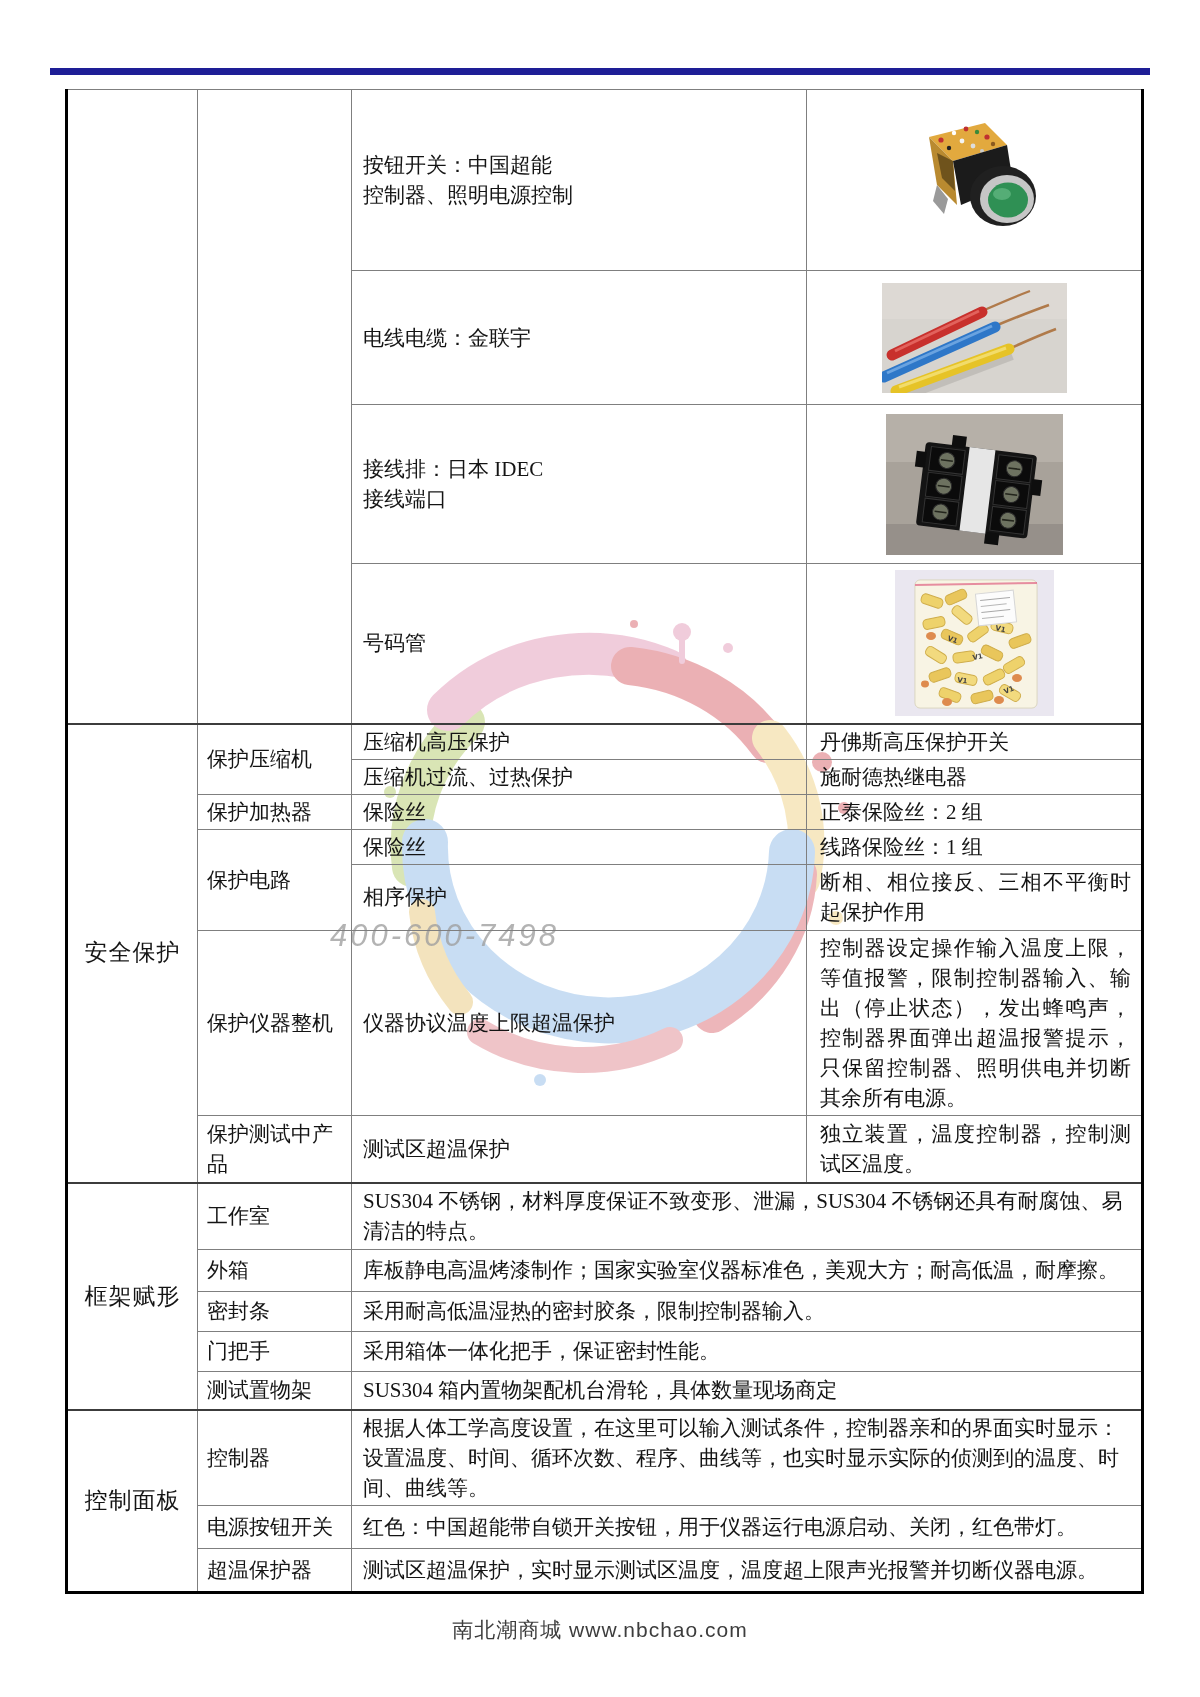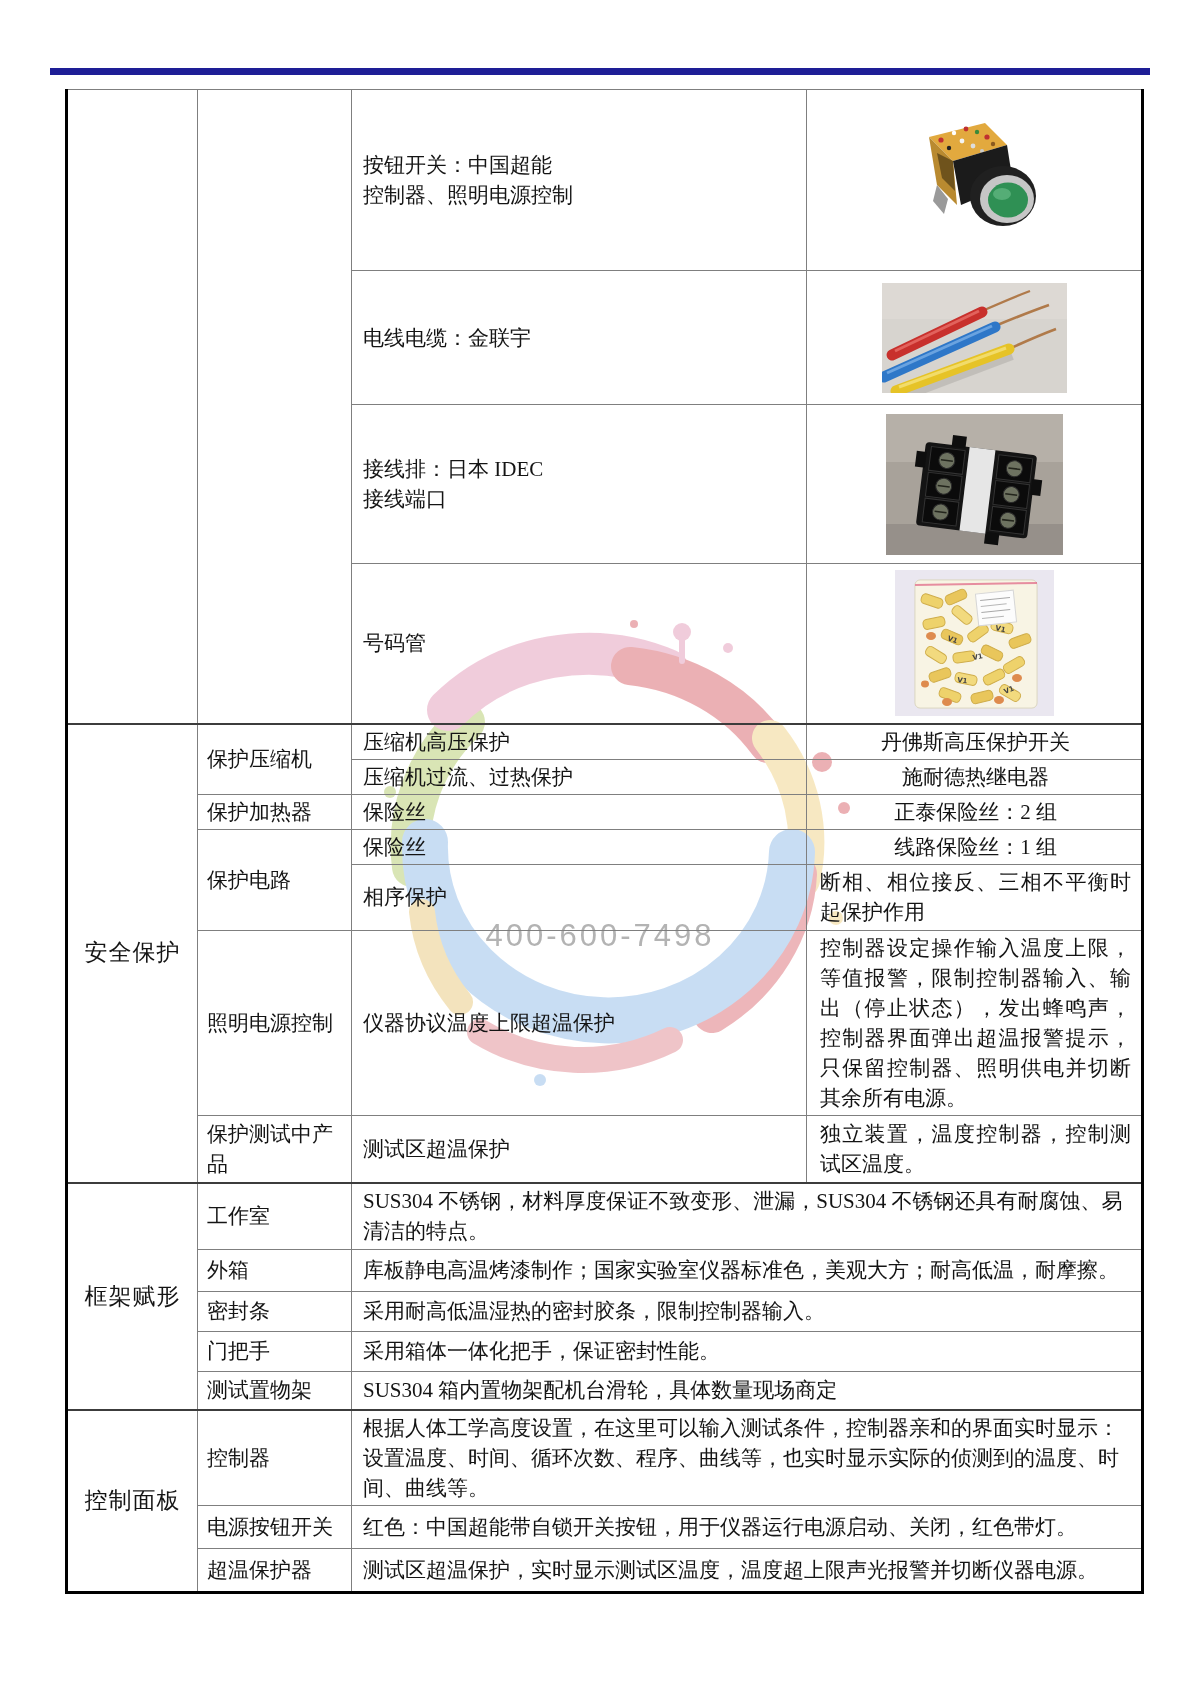--- a/index.html
+++ b/index.html
@@ -20,42 +20,42 @@
     font-size:60px; font-weight:bold; letter-spacing:16px;
     color:rgba(214,64,72,.62); text-shadow:2px 2px 0 rgba(255,255,255,.55);
   }
   .wm-domain {
     position:absolute; top:268px; width:100%; text-align:center;
     font-family:"Liberation Sans","DejaVu Sans",sans-serif;
     font-size:33px; font-weight:bold; letter-spacing:4px; color:rgba(116,116,116,.75);
   }
   .wm-domain .tld { color:rgba(150,150,150,.75); font-weight:normal; }
   .wm-phone {
-    position:absolute; top:306px; width:100%; text-align:center;
+    position:absolute; top:306px; width:100%; 
     font-family:"Liberation Sans","DejaVu Sans",sans-serif;
-    font-size:31px; letter-spacing:3px; color:rgba(158,158,158,.78);
+    font-size:31px; letter-spacing:3px; color:rgba(158,158,158,.78);font-style:italic;
   }
   
   table.spec {
     position:absolute; left:65px; top:89px; width:1076px;
     border-collapse:collapse; table-layout:fixed;
     border-left:3px solid #000; border-right:3px solid #000;
     border-bottom:3px solid #000; border-top:1px solid #7f7f7f;
     background:transparent;
   }
   td {
     border:1px solid #7f7f7f; padding:2px 10px;
     font-size:21px; line-height:30px; vertical-align:middle;
     background:transparent; word-break:break-all;
   }
   tr.sec-top td { border-top:2px solid #3c3c3c; }
   .c1 { font-weight:normal; text-align:center; font-size:23px; letter-spacing:1px; padding:2px 4px; }
   .c2 { padding:2px 4px 2px 9px; }
   .c3 { padding-left:11px; }
-  .c4 { padding-left:13px;text-align:center; }
+  .c4 { padding-left:13px; }
   .pre { white-space:pre-line; }
   .just { text-align:justify; }
   .photo-cell { text-align:center; padding:2px; }
   .photo-cell svg { display:inline-block; vertical-align:middle; }
   
   .footer {
     position:absolute; left:0; top:1616px; width:100%; text-align:center;
     font-family:"Liberation Sans","DejaVu Sans",sans-serif;
     font-size:21px; color:#3d3d3d; letter-spacing:1px;
   }
@@ -266,21 +266,21 @@
       <tr style="height:31px">
         <td rowspan="2" class="c2">保护电路</td>
         <td class="c3">保险丝</td>
         <td class="c4">线路保险丝：1 组</td>
       </tr>
       <tr style="height:66px">
         <td class="c3">相序保护</td>
         <td class="c4 just">断相、相位接反、三相不平衡时起保护作用</td>
       </tr>
       <tr style="height:158px">
-        <td class="c2">照明电源控制</td>
+        <td class="c2">保护仪器整机</td>
         <td class="c3">仪器协议温度上限超温保护</td>
         <td class="c4 just">控制器设定操作输入温度上限，等值报警，限制控制器输入、输出（停止状态），发出蜂鸣声，控制器界面弹出超温报警提示，只保留控制器、照明供电并切断其余所有电源。</td>
       </tr>
       <tr style="height:68px">
         <td class="c2">保护测试中产品</td>
         <td class="c3">测试区超温保护</td>
         <td class="c4 just">独立装置，温度控制器，控制测试区温度。</td>
       </tr>
 
       <tr class="sec-top" style="height:66px">
@@ -315,14 +315,15 @@
         <td colspan="2" class="c3">红色：中国超能带自锁开关按钮，用于仪器运行电源启动、关闭，红色带灯。</td>
       </tr>
       <tr style="height:44px">
         <td class="c2">超温保护器</td>
         <td colspan="2" class="c3">测试区超温保护，实时显示测试区温度，温度超上限声光报警并切断仪器电源。</td>
       </tr>
 
     </tbody>
   </table>
 
+  <div class="footer">南北潮商城  www.nbchao.com</div>
 
 </div>
 
 </body></html>

